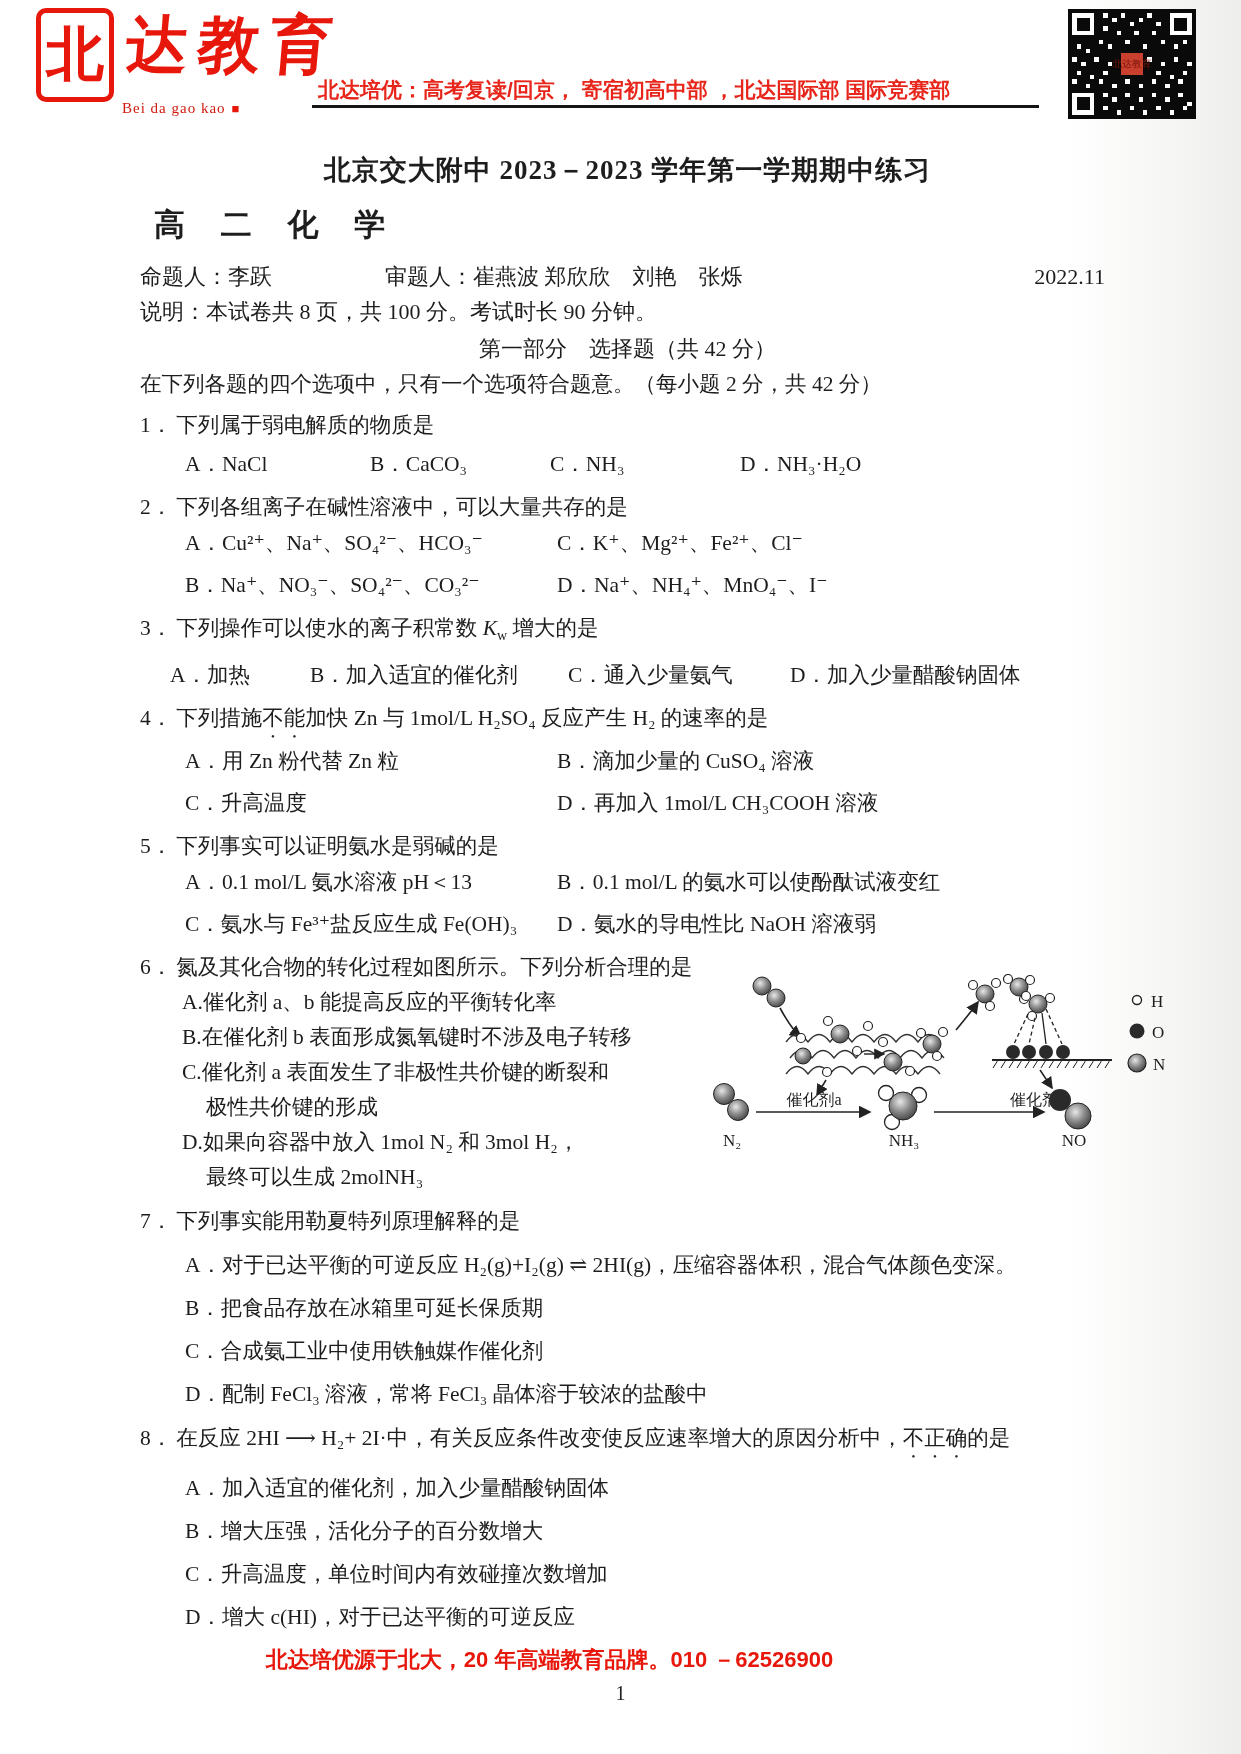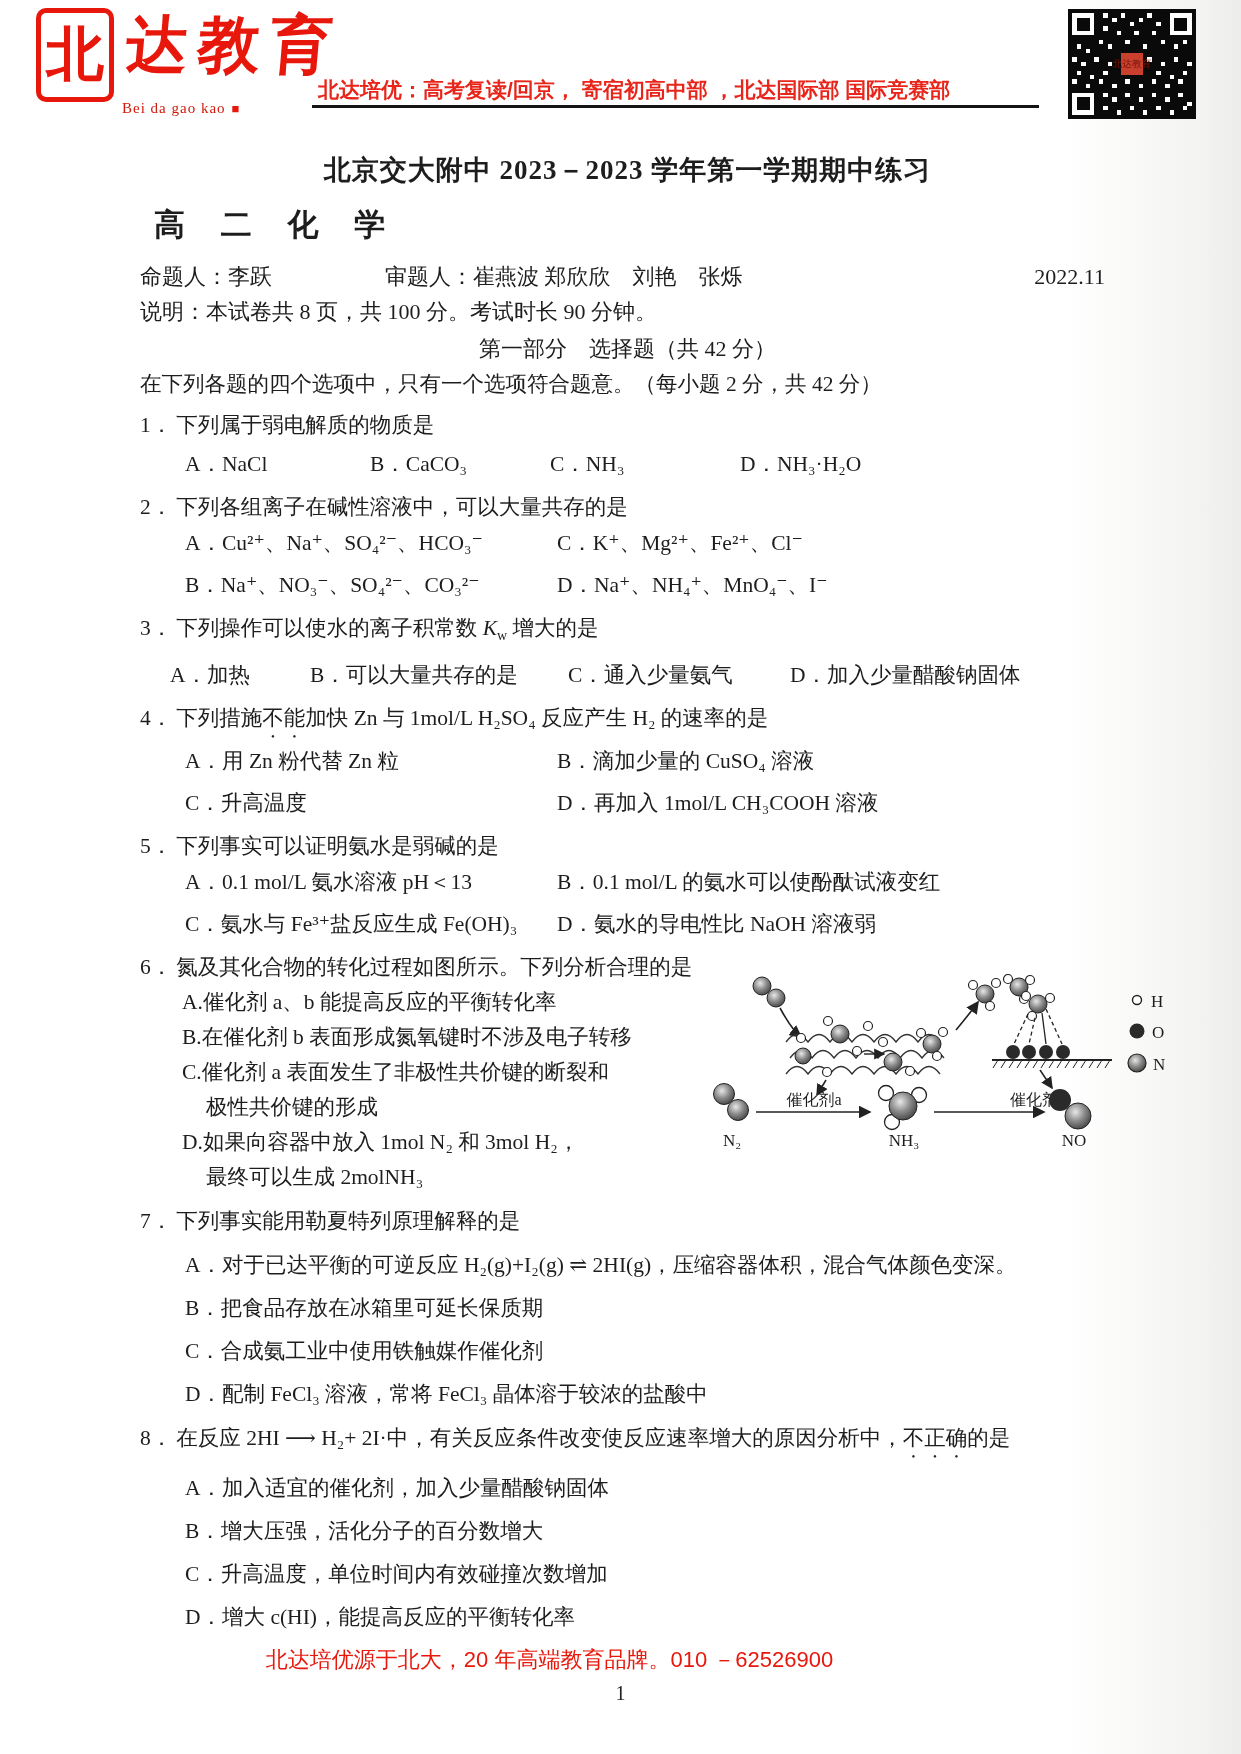--- a/index.html
+++ b/index.html
@@ -57,21 +57,21 @@
   .opts-grid{display:grid;grid-template-columns:372px 1fr;padding-left:45px;margin-top:3px;row-gap:9px;line-height:33px;}
   .q6{position:relative;}
   .q6-opts .opt-line{margin-top:2px;padding-left:42px;line-height:33px;width:540px;}
   .q6-opts .cont{padding-left:66px;}
   .figure{position:absolute;top:24px;right:-70px;width:545px;height:185px;}
   .opts-list .opt-line{margin-top:9px;padding-left:45px;line-height:34px;}
   .q7 .stem,.q8 .stem{line-height:36px;}
   
   .footer{
     position:absolute;left:0;right:12px;top:1645px;text-align:center;padding-right:130px;
-    color:#e8170b;font-weight:normal;font-size:22px;
+    color:#e8170b;font-weight:bold;font-size:22px;
     font-family:"Liberation Sans","DejaVu Sans",sans-serif;
   }
   .pagenum{position:absolute;left:0;right:0;top:1682px;text-align:center;font-size:20px;color:#222;}
   svg text{font-family:"Liberation Serif","DejaVu Serif",serif;}
 </style>
 </head>
 <body>
 
 <div class="page">
 
@@ -136,21 +136,21 @@
         <span>C．K⁺、Mg²⁺、Fe²⁺、Cl⁻</span>
         <span>B．Na⁺、NO₃⁻、SO₄²⁻、CO₃²⁻</span>
         <span>D．Na⁺、NH₄⁺、MnO₄⁻、I⁻</span>
       </div>
     </div>
 
     <div class="question">
       <div class="stem"><span class="qnum">3．</span><span>下列操作可以使水的离子积常数 </span><span class="it">K</span><sub class="kw">w</sub><span> 增大的是</span></div>
       <div class="opts-row q3-row">
         <span class="o0">A．加热</span>
-        <span class="o1">B．可以大量共存的是</span>
+        <span class="o1">B．加入适宜的催化剂</span>
         <span class="o2">C．通入少量氨气</span>
         <span class="o3">D．加入少量醋酸钠固体</span>
       </div>
     </div>
 
     <div class="question">
       <div class="stem"><span class="qnum">4．</span><span>下列措施</span><span class="emph">不能</span><span>加快 Zn 与 1mol/L H₂SO₄ 反应产生 H₂ 的速率的是</span></div>
       <div class="opts-grid">
         <span>A．用 Zn 粉代替 Zn 粒</span>
         <span>B．滴加少量的 CuSO₄ 溶液</span>
@@ -292,21 +292,21 @@
         <div class="opt-line">D．配制 FeCl₃ 溶液，常将 FeCl₃ 晶体溶于较浓的盐酸中</div>
       </div>
     </div>
 
     <div class="question q8">
       <div class="stem"><span class="qnum">8．</span><span>在反应 2HI ⟶ H₂+ 2I·中，有关反应条件改变使反应速率增大的原因分析中，</span><span class="emph">不正确</span><span>的是</span></div>
       <div class="opts-list">
         <div class="opt-line">A．加入适宜的催化剂，加入少量醋酸钠固体</div>
         <div class="opt-line">B．增大压强，活化分子的百分数增大</div>
         <div class="opt-line">C．升高温度，单位时间内有效碰撞次数增加</div>
-        <div class="opt-line">D．增大 c(HI)，能提高反应的平衡转化率</div>
+        <div class="opt-line">D．增大 c(HI)，对于已达平衡的可逆反应</div>
       </div>
     </div>
 
   </div>
 
   <div class="footer">北达培优源于北大，20 年高端教育品牌。010 －62526900</div>
   <div class="pagenum">1</div>
 
 </div>
 

